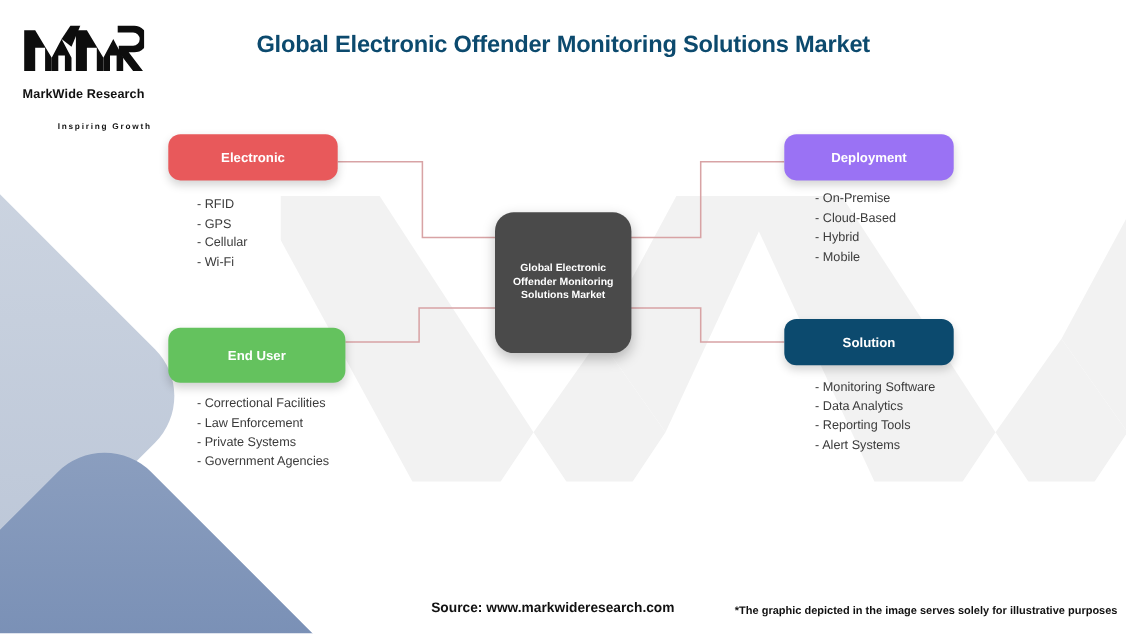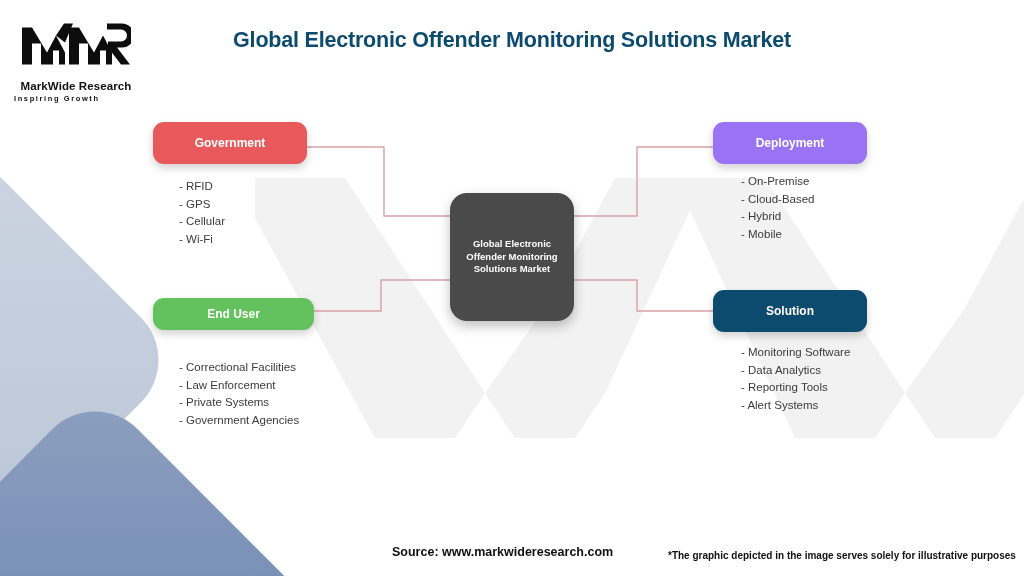--- a/index.html
+++ b/index.html
@@ -67,23 +67,23 @@
     font-weight: bold;
     color: #111;
     text-align: center;
     letter-spacing: .1px;
     margin-top: 14px;
   }
   #logo-tag {
     font-size: 7.5px;
     font-weight: bold;
     color: #111;
-    text-align: left;
+    text-align: right;
     letter-spacing: 1.6px;
-    margin-top: 2px;
+    margin-top: 18px;
   }
   #page-title {
     position: absolute;
     left: 0;
     right: 0;
     top: 28px;
     text-align: center;
     font-size: 21.5px;
     font-weight: bold;
     color: #0c4a6e;
@@ -111,21 +111,21 @@
     font-size: 12px;
     font-weight: bold;
     box-shadow: 0 4px 9px rgba(0,0,0,0.18);
     z-index: 2;
   }
   #node-technology {
     left: 153px; top: 122px; width: 154px; height: 42px;
     background: #e8595b;
   }
   #node-enduser {
-    left: 153px; top: 298px; width: 161px; height: 32px;
+    left: 153px; top: 298px; width: 161px; height: 50px;
     background: #64c25e;
   }
   #node-deployment {
     left: 713px; top: 122px; width: 154px; height: 42px;
     background: #9a72f4;
   }
   #node-solution {
     left: 713px; top: 290px; width: 154px; height: 42px;
     background: #0c4a6e;
   }
@@ -214,21 +214,21 @@
   <svg id="connectors">
     <g fill="none" stroke="#d8a3a5" stroke-width="1.4">
       <path d="M307,147 L384,147 L384,216 L452,216"></path>
       <path d="M713,147 L637,147 L637,216 L572,216"></path>
       <path d="M314,311 L381,311 L381,280 L452,280"></path>
       <path d="M713,311 L637,311 L637,280 L572,280"></path>
     </g>
   </svg>
 
   <div class="node" id="node-technology">
-    <span>Government</span>
+    <span>Electronic</span>
   </div>
   <div class="node" id="node-deployment">
     <span>Deployment</span>
   </div>
   <div class="node" id="node-enduser">
     <span>End User</span>
   </div>
   <div class="node" id="node-solution">
     <span>Solution</span>
   </div>

